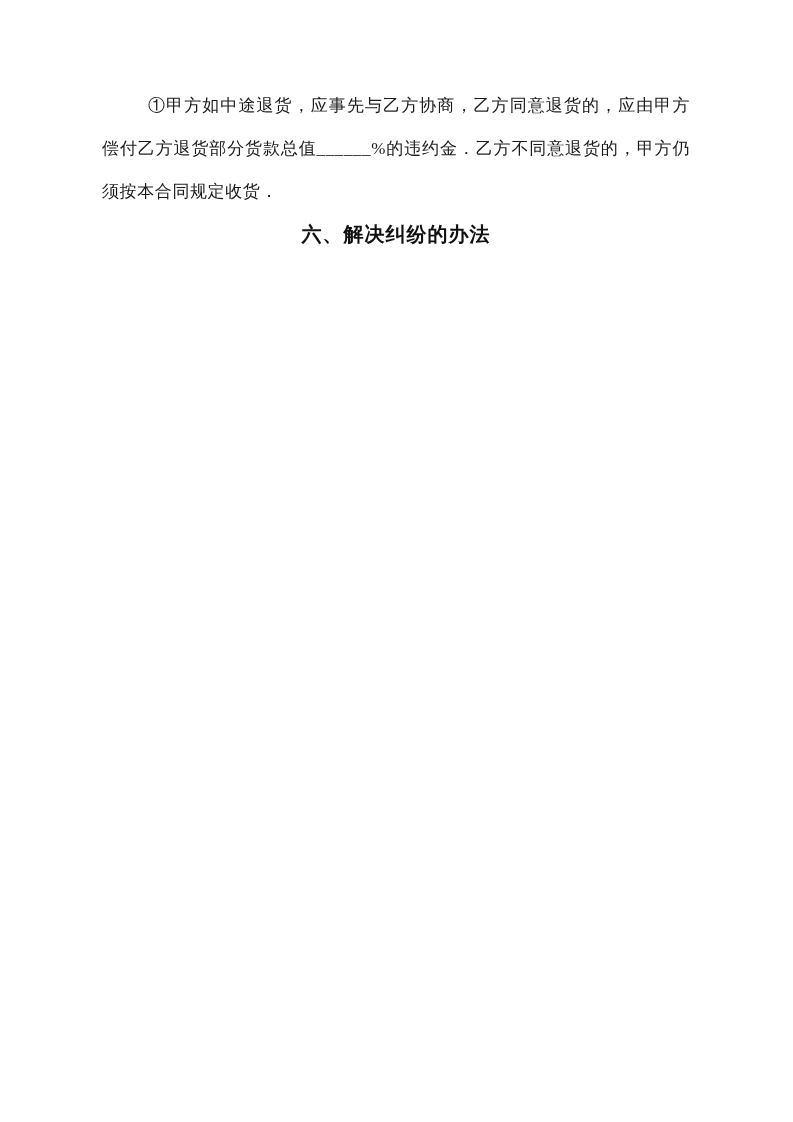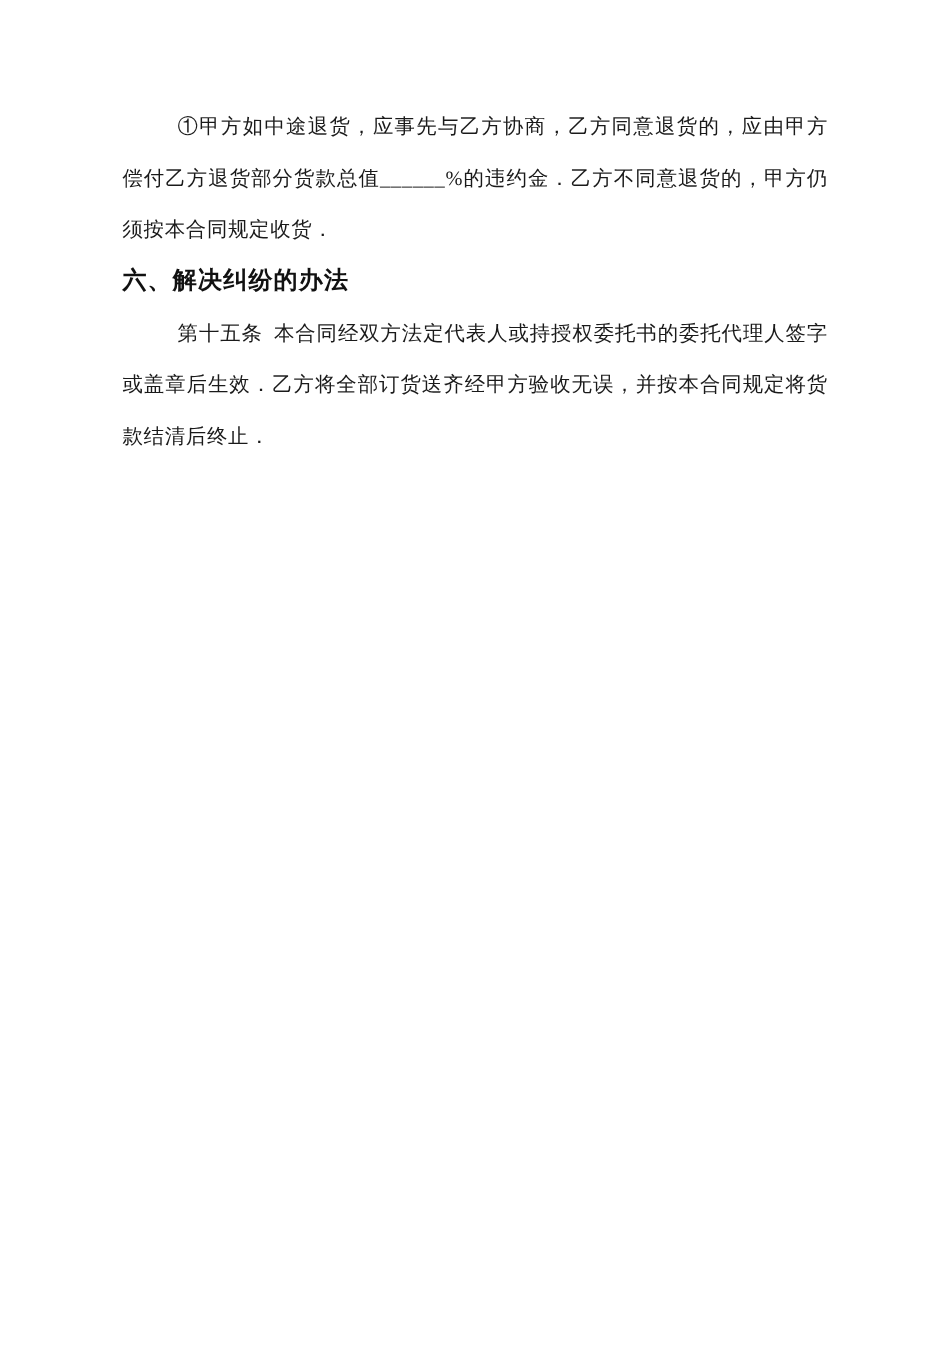--- a/index.html
+++ b/index.html
@@ -29,26 +29,26 @@
     letter-spacing: 0.6px;
     text-align: justify;
     text-indent: 46px;
     color: #1a1a1a;
   }
   .sect {
     margin: 0;
     font-size: 20px;
     line-height: 43px;
     font-weight: bold;
+    text-align: center;
     letter-spacing: 1px;
     color: #111111;
   }
 </style>
 </head>
 <body>
 
 <div class="page">
   <div class="content">
     <p class="para">①甲方如中途退货，应事先与乙方协商，乙方同意退货的，应由甲方偿付乙方退货部分货款总值______%的违约金．乙方不同意退货的，甲方仍须按本合同规定收货．</p>
     <h2 class="sect">六、解决纠纷的办法</h2>
-    <p class="para">第十五条 本合同经双方法定代表人或持授权委托书的委托代理人签字或盖章后生效．乙方将全部订货送齐经甲方验收无误，并按本合同规定将货款结清后终止．</p>
   </div>
 </div>
 
 </body></html>

